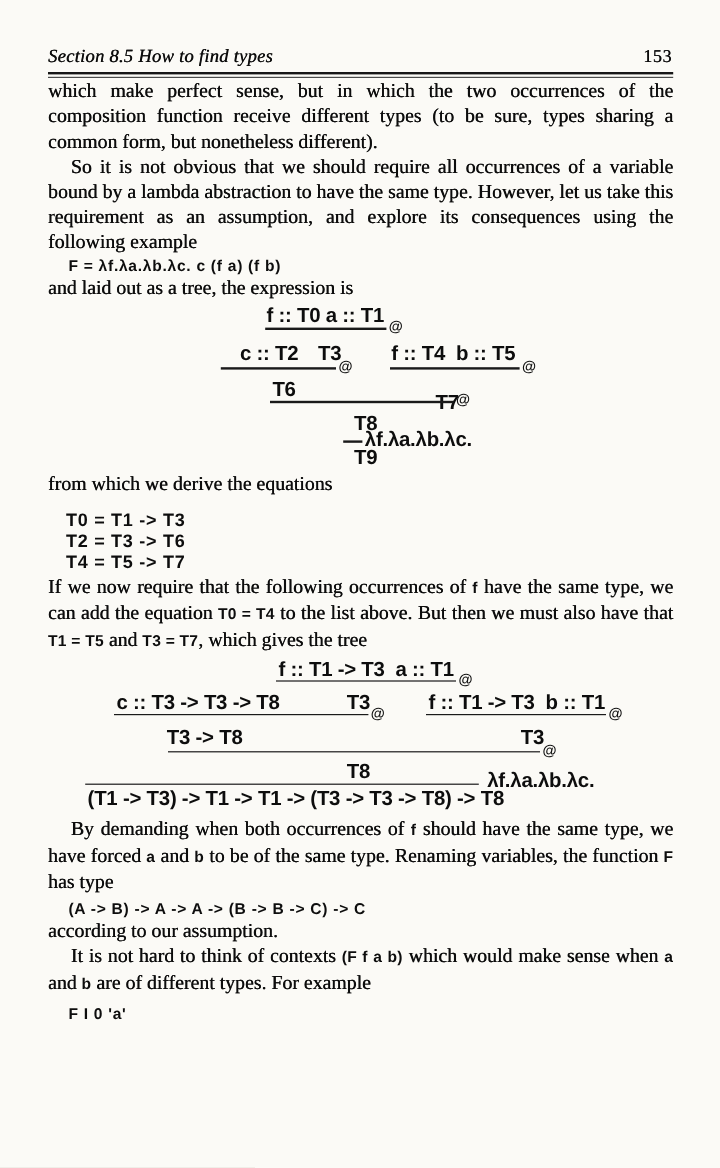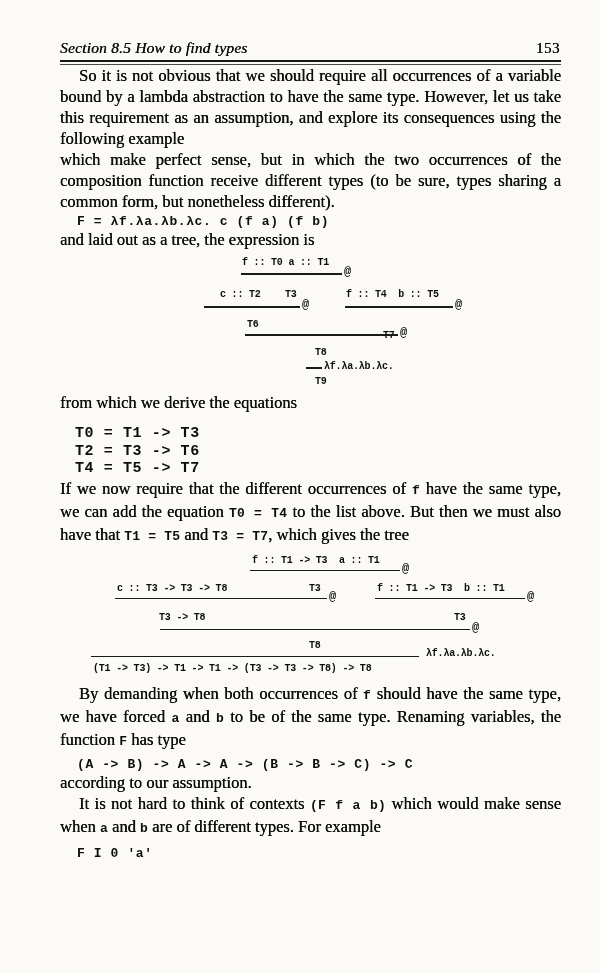--- a/index.html
+++ b/index.html
@@ -4,21 +4,20 @@
 <style>
   html, body { margin:0; padding:0; background:#e8e6e0; }
   .page {
     position:relative;
     width:600px; height:973px;
     margin:0 auto;
     background:#fbfaf6;
     overflow:hidden;
     color:#0d0d0d;
     box-sizing:border-box;
-    padding-left:20px;
   }
   .hdr {
     display:flex; justify-content:space-between; align-items:baseline;
     margin:0 40px 0 40px; padding-top:39px;
     font:italic 15.5px/17px "Liberation Serif", serif;
     letter-spacing:0.2px;
     text-shadow:0.3px 0 currentColor;
   }
   .pagenum { font-style:normal; font-size:15px; letter-spacing:0.5px; }
   .hdr-rule {
@@ -26,56 +25,56 @@
     border-top:2px solid #171717; border-bottom:1px solid #4a4a4a;
   }
   p.body {
     font:16.5px/21px "Liberation Serif", serif;
     text-align:justify;
     margin:0 39px 0 40px;
     text-shadow:0.3px 0 currentColor;
   }
   .indent { text-indent:19px; }
   .icode, .codeblock, .eqs div, .tree .t, .tree .at {
-    font-family:Liberation Mono, monospace;
+    font-family:Liberation Sans, sans-serif;
     font-weight:bold;
     text-shadow:none;
   }
   .icode { font-size:13px; letter-spacing:0.2px; }
   .codeblock {
     font-size:13px; line-height:15px; letter-spacing:0.6px;
     margin:0 0 0 57px; white-space:pre;
   }
   .mt2{margin-top:2px}.mt5{margin-top:5px}.mt6{margin-top:6px}.mt7{margin-top:7px}
   .mt11{margin-top:11px}.mt12{margin-top:12px}.mt15{margin-top:15px}
   .mt19{margin-top:19px}.mt22{margin-top:22px}
   .eqs { margin:12px 0 0 55px; }
   .eqs div { font-size:15px; line-height:17.5px; letter-spacing:0.6px; white-space:pre; }
   .tree { position:relative; width:100%; }
   .tree .t {
-    position:absolute; font-size:10px; line-height:12px;
+    position:absolute; font-size:17px; line-height:12px;
     letter-spacing:-0.2px; white-space:pre;
   }
   .tree .at { position:absolute; font-size:12px; line-height:13px; }
   .tree .rule { position:absolute; height:1.6px; background:#1a1a1a; }
 </style>
 </head>
 <body>
 
 <div class="page">
 
   <div class="hdr">
     <span>Section 8.5  How to find types</span>
     <span class="pagenum">153</span>
   </div>
   <div class="hdr-rule"></div>
 
+  <p class="body mt22">which make perfect sense, but in which the two occurrences of the composition function receive different types (to be sure, types sharing a common form, but nonetheless different).</p>
+
   <p class="body indent">So it is not obvious that we should require all occurrences of a variable bound by a lambda abstraction to have the same type. However, let us take this requirement as an assumption, and explore its consequences using the following example</p>
-
-  <p class="body mt22">which make perfect sense, but in which the two occurrences of the composition function receive different types (to be sure, types sharing a common form, but nonetheless different).</p>
 
   <div class="codeblock mt2">F = λf.λa.λb.λc. c (f a) (f b)</div>
 
   <p class="body mt11">and laid out as a tree, the expression is</p>
 
   <div class="tree mt2" style="height:140px">
     <span class="t" style="left:222px; top:5px">f :: T0 a :: T1</span>
     <div class="rule" style="left:221px; top:21px; width:101px"></div>
     <span class="at" style="left:324px; top:14px">@</span>
 
@@ -100,21 +99,21 @@
   </div>
 
   <p class="body mt6">from which we derive the equations</p>
 
   <div class="eqs">
     <div>T0 = T1 -&gt; T3</div>
     <div>T2 = T3 -&gt; T6</div>
     <div>T4 = T5 -&gt; T7</div>
   </div>
 
-  <p class="body mt15"><span>If we now require that the different occurrences of </span><span class="icode">f</span><span> have the same type, we can add the equation </span><span class="icode">T0 = T4</span><span> to the list above. But then we must also have that </span><span class="icode">T1 = T5</span><span> and </span><span class="icode">T3 = T7</span><span>, which gives the tree</span></p>
+  <p class="body mt15"><span>If we now require that the following occurrences of </span><span class="icode">f</span><span> have the same type, we can add the equation </span><span class="icode">T0 = T4</span><span> to the list above. But then we must also have that </span><span class="icode">T1 = T5</span><span> and </span><span class="icode">T3 = T7</span><span>, which gives the tree</span></p>
 
   <div class="tree mt6" style="height:130px">
     <span class="t" style="left:232px; top:2px">f :: T1 -&gt; T3  a :: T1</span>
     <div class="rule" style="left:230px; top:17px; width:150px"></div>
     <span class="at" style="left:382px; top:10px">@</span>
 
     <span class="t" style="left:97px; top:30px">c :: T3 -&gt; T3 -&gt; T8</span>
     <span class="t" style="left:289px; top:30px">T3</span>
     <div class="rule" style="left:95px; top:45px; width:212px"></div>
     <span class="at" style="left:309px; top:38px">@</span>

